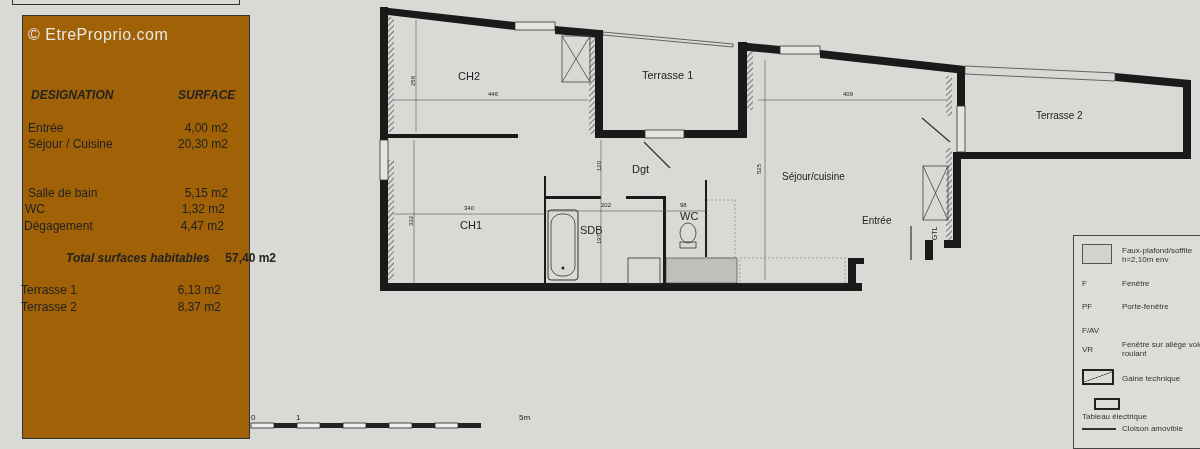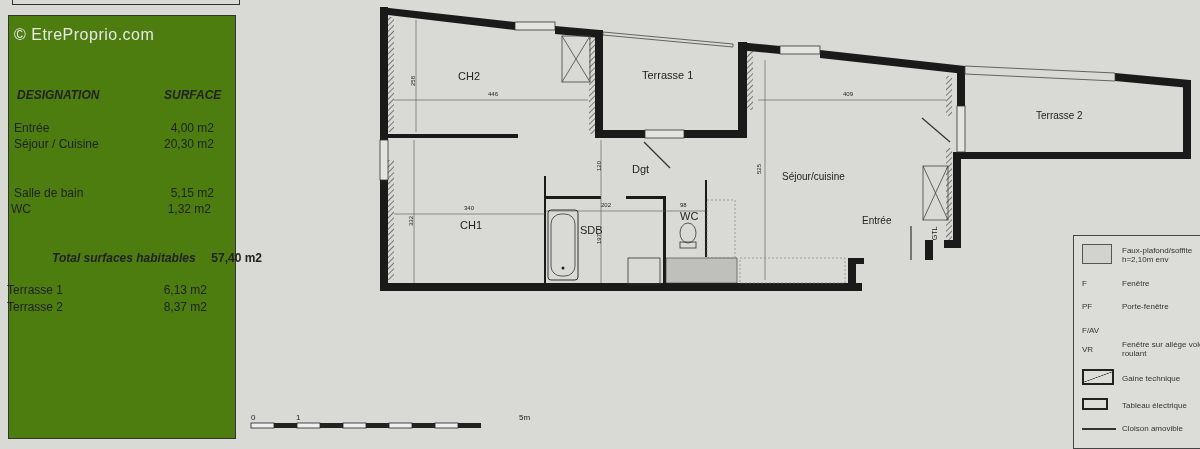--- a/index.html
+++ b/index.html
@@ -1,18 +1,18 @@
 <!DOCTYPE html>
 <html><head>
 <meta charset="utf-8">
 <style>
   html, body { margin:0; padding:0; }
   body { width:1200px; height:449px; background:#d9dad6; position:relative; overflow:hidden;
          font-family:"Liberation Sans", sans-serif; color:#222; }
-  .panel { position:absolute; left:8px; top:15px; width:226px; height:422px; border:1.5px solid #333; background:#4d7c0f; }
+  .panel { position:absolute; left:22px; top:15px; width:226px; height:422px; border:1.5px solid #333; background:#a16207; }
   .panel-top { position:absolute; left:12px; top:-6px; width:226px; height:10px; border:1.5px solid #333; border-top:none; }
   .watermark { position:absolute; left:20px; top:25px; font-size:16px; color:#e8e8e5; letter-spacing:0.5px; }
   .hdr { position:absolute; top:86px; font-size:12px; font-weight:bold; font-style:italic; }
   .row { position:absolute; left:16px; width:200px; font-size:12px; display:flex; justify-content:space-between; }
   .row .v { text-align:right; }
   .tot { position:absolute; left:8px; width:210px; font-size:12px; font-weight:bold; display:flex; justify-content:space-between; }
   .tot .l { font-style:italic; }
   .date { position:absolute; left:0; width:226px; top:395px; text-align:center; font-size:10px; font-style:italic; }
   .plan { position:absolute; left:0; top:0; }
   .room-label { position:absolute; font-size:11px; color:#222; }
@@ -38,20 +38,24 @@
       <span class="v">20,30 m2</span>
     </div>
   <div class="row" style="left:5px;top:170px;">
       <span>Salle de bain</span>
       <span class="v">5,15 m2</span>
     </div>
   <div class="row" style="left:2px;top:186px;">
       <span>WC</span>
       <span class="v">1,32 m2</span>
     </div>
+  <div class="row" style="left:1px;top:203px;">
+      <span>Dégagement</span>
+      <span class="v">4,47 m2</span>
+    </div>
 
   <div class="tot" style="left:-1px;top:235px;padding-left:44px;">
       <span class="l">Total surfaces habitables</span>
       <span>57,40 m2</span>
     </div>
 
   <div class="row" style="left:-2px;top:267px;">
       <span>Terrasse 1</span>
       <span class="v">6,13 m2</span>
     </div>
@@ -220,21 +224,21 @@
     <span class="lg-key">F/AV</span>
   </div>
   <div class="lg-row" style="top:104px;">
     <span class="lg-key">VR</span>
     <span style="width:90px;line-height:9px;">Fenêtre sur allège volet roulant</span>
   </div>
   <div class="lg-row" style="top:133px;">
     <span class="lg-key"><span style="display:inline-block;width:28px;height:12px;border:2px solid #222;background:linear-gradient(160deg,transparent 47%,#333 50%,transparent 53%);"></span></span>
     <span>Gaine technique</span>
   </div>
-  <div class="lg-row" style="top:162px;">
+  <div class="lg-row" style="top:162px;flex-direction:column;">
     <span class="lg-key"><span style="display:inline-block;width:22px;height:8px;border:2px solid #222;"></span></span>
     <span>Tableau électrique</span>
   </div>
   <div class="lg-row" style="top:188px;">
     <span class="lg-key"><span style="display:inline-block;width:34px;height:2px;background:#333;vertical-align:middle;"></span></span>
     <span>Cloison amovible</span>
   </div>
 </div>
 
 </body></html>

